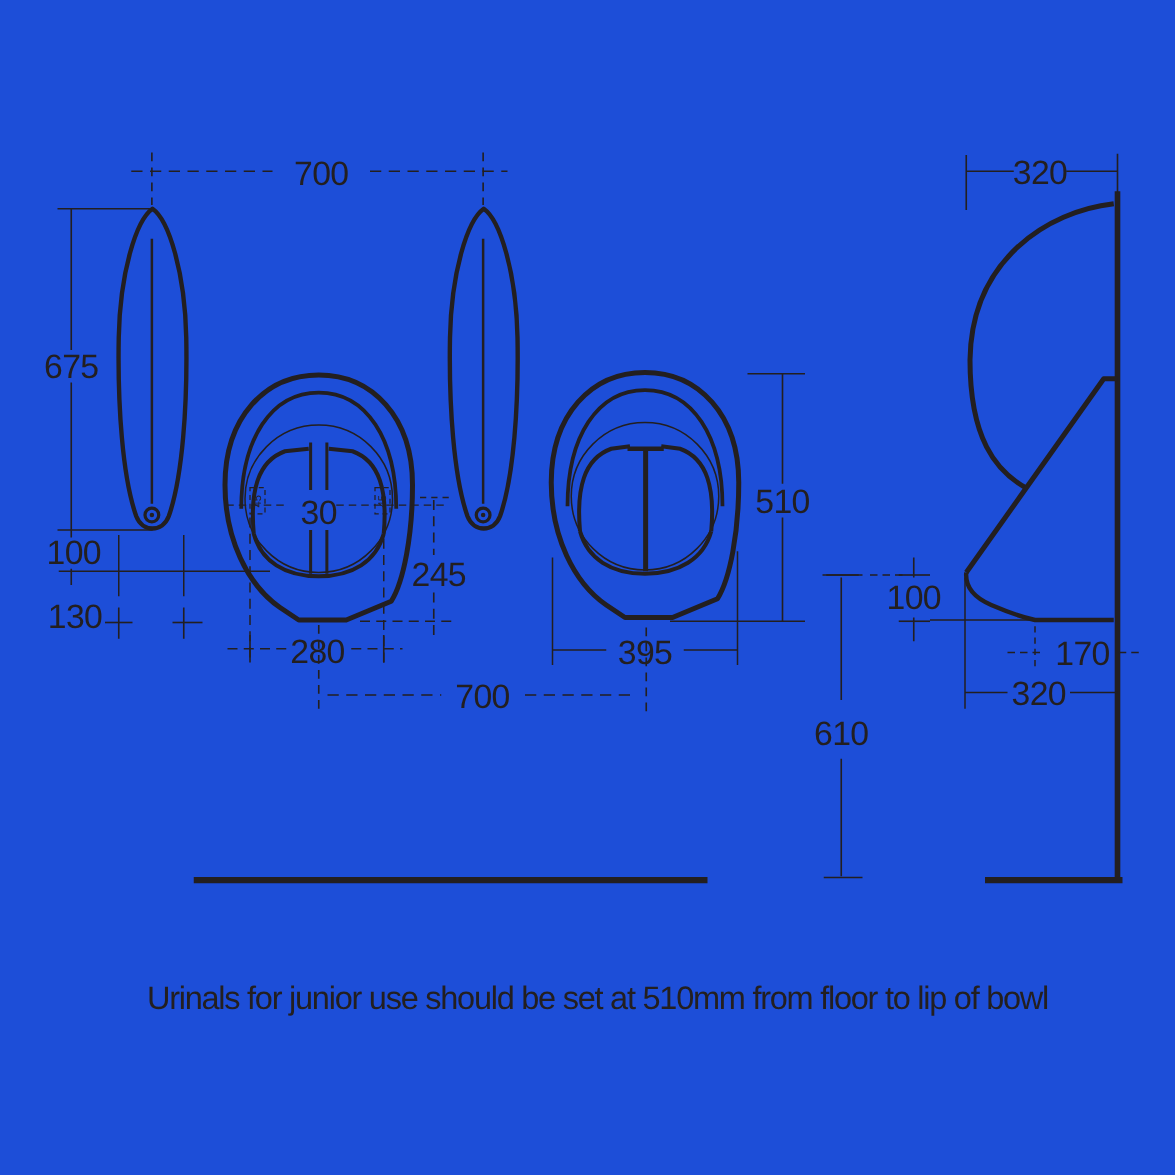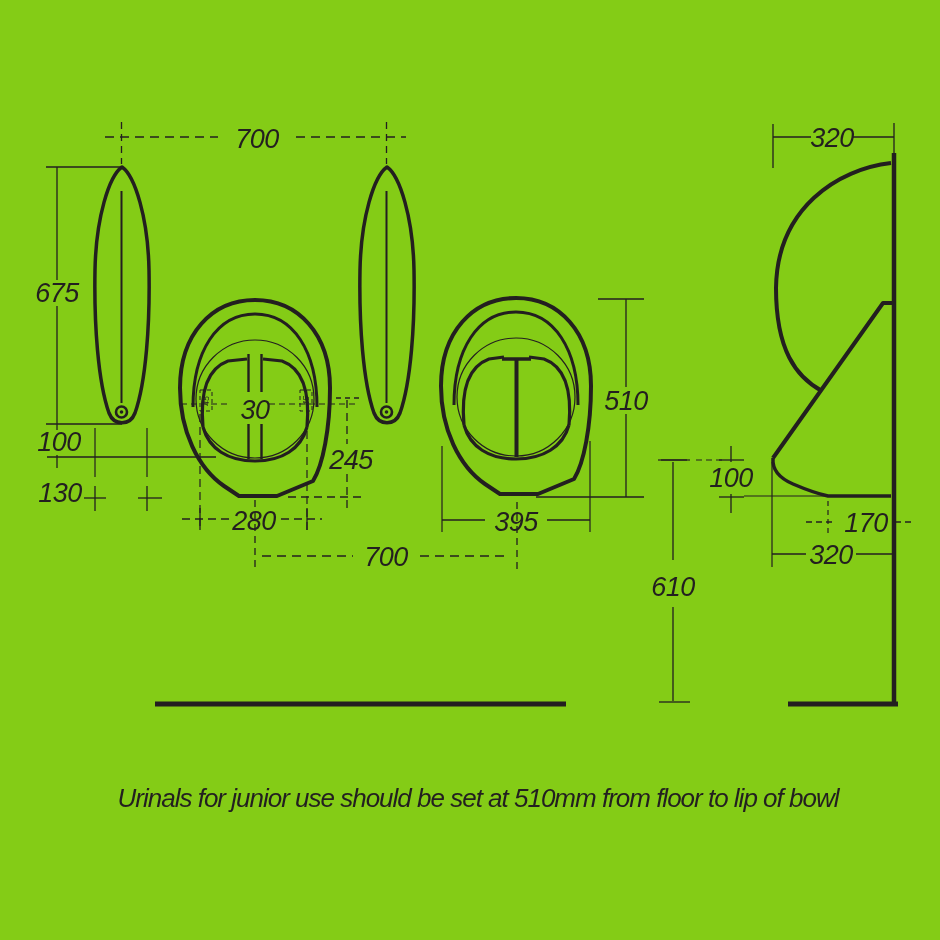--- a/index.html
+++ b/index.html
@@ -1,17 +1,17 @@
 <!DOCTYPE html>
 <html><head>
 <meta charset="utf-8">
 <style>
   html,body{margin:0;padding:0;background:#ffffff;}
-  .page{position:relative;width:940px;height:940px;background:#84cc16;overflow:hidden;
-        font-family:"Liberation Sans",sans-serif;font-style:italic;}
+  .page{position:relative;width:940px;height:940px;background:#1d4ed8;overflow:hidden;
+        font-family:"Liberation Sans",sans-serif;}
   svg{display:block;}
   .dim-text{font-family:"Liberation Sans",sans-serif;font-size:27px;letter-spacing:-0.5px;
             fill:#231f20;}
   .tiny-text{font-family:"Liberation Sans",sans-serif;font-size:9px;fill:#231f20;}
   .caption-text{font-family:"Liberation Sans",sans-serif;font-size:26px;letter-spacing:-1px;
             fill:#231f20;}
 </style>
 </head>
 <body>
 

